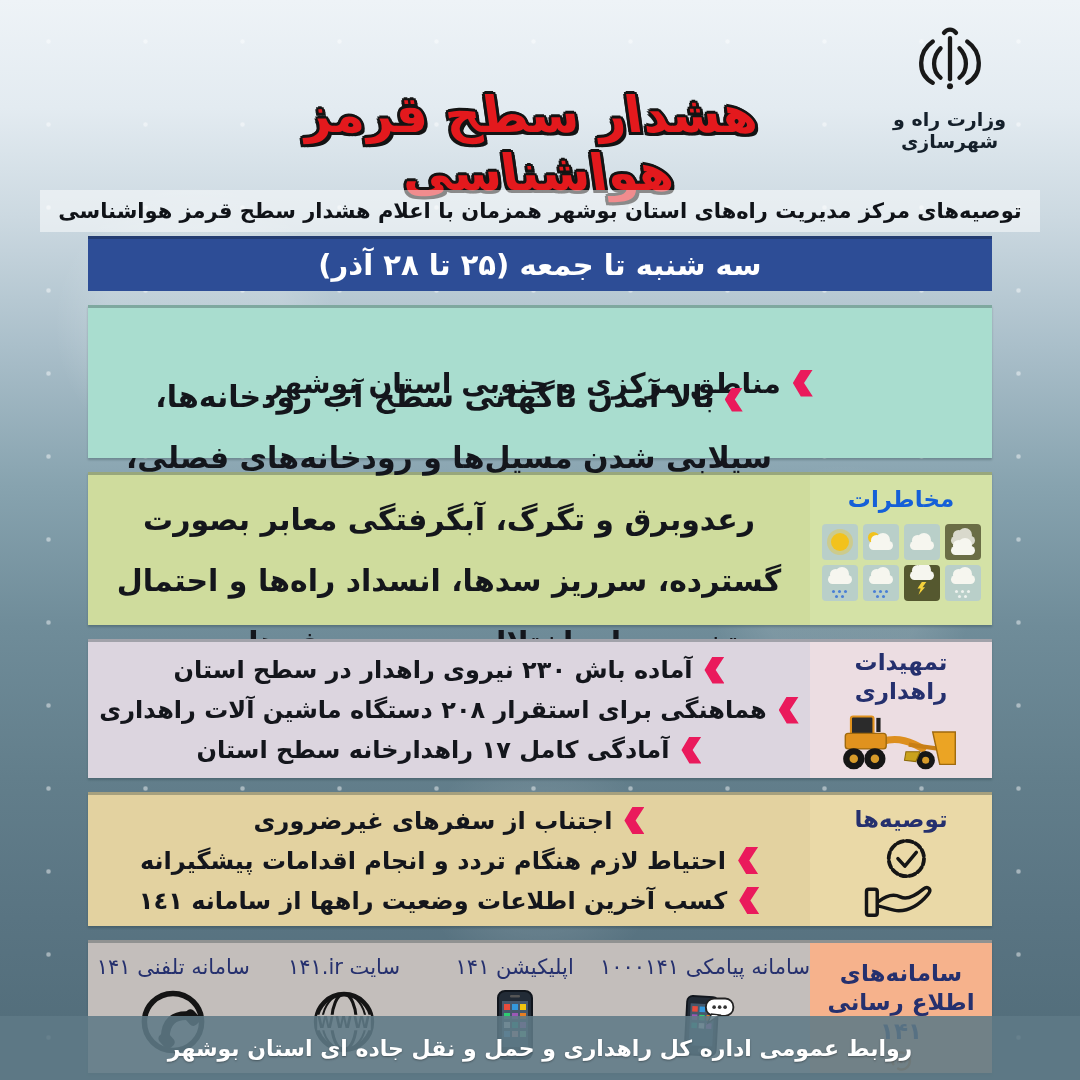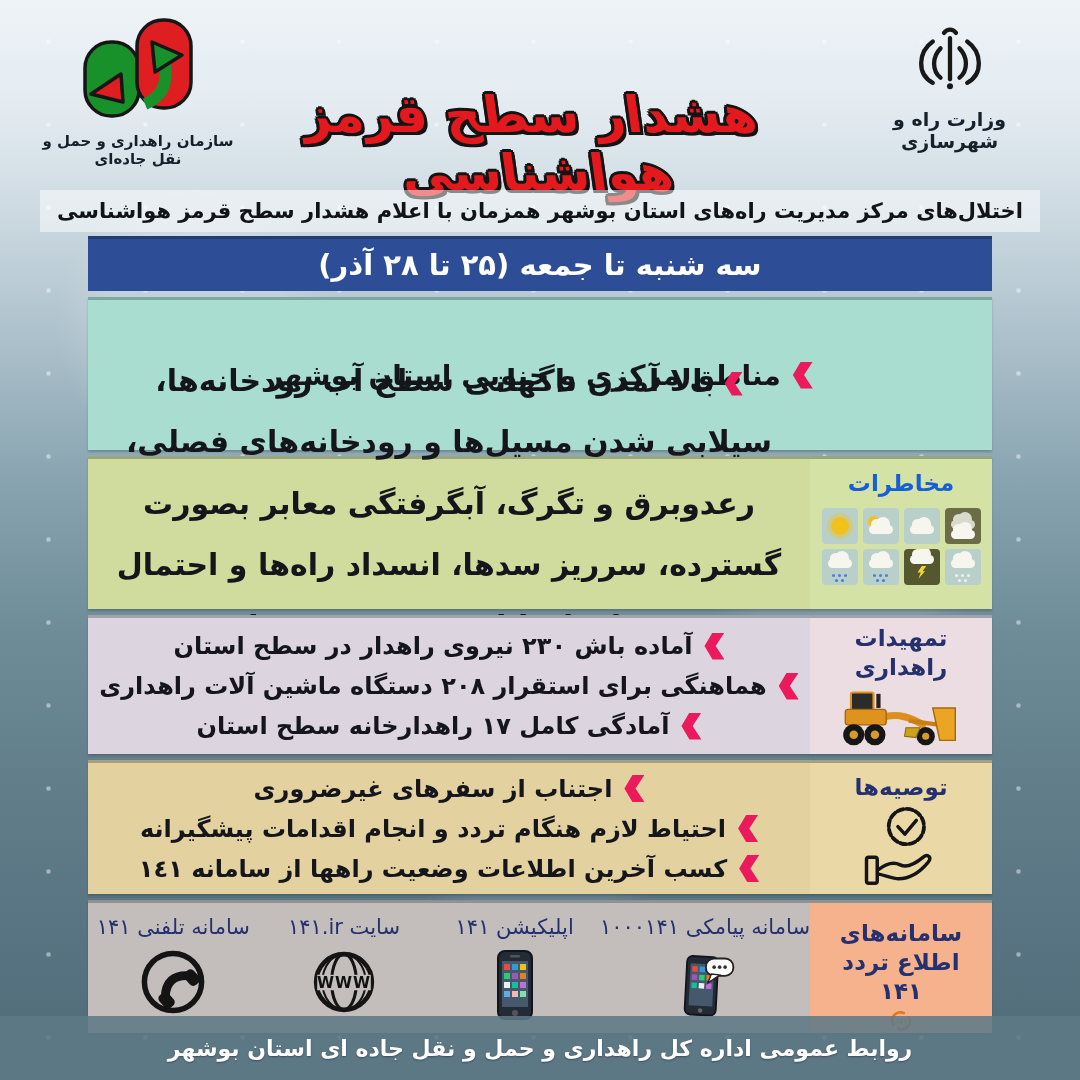--- a/index.html
+++ b/index.html
@@ -35,21 +35,21 @@
   .ministry .logo-caption{font-size:19px;}
 
   .subtitle-strip{
     position:absolute;top:190px;left:40px;right:40px;height:42px;
     background:rgba(255,255,255,.5);
     display:flex;align-items:center;justify-content:center;
     font-size:21px;font-weight:bold;color:#101318;
   }
 
   
-  .main-col{position:absolute;top:236px;right:88px;width:904px;display:flex;flex-direction:column;gap:6px;}
+  .main-col{position:absolute;top:236px;right:88px;width:904px;display:flex;flex-direction:column;gap:14px;}
   .date-bar{
     height:52px;background:#2d4d96;color:#fff;display:flex;align-items:center;justify-content:center;
     font-size:29px;font-weight:bold;border-top:3px solid rgba(20,35,60,.4);
   }
   .sec{display:flex;border-top:3px solid rgba(25,45,50,.30);box-shadow:0 2px 2px rgba(20,40,45,.25);}
   .sec .content{flex:1;display:flex;flex-direction:column;justify-content:center;align-items:center;}
   .sec aside{width:182px;flex:0 0 182px;display:flex;flex-direction:column;align-items:center;justify-content:flex-start;padding-top:10px;}
   .sec-label{font-weight:bold;font-size:23px;text-align:center;line-height:1.25;}
   .lbl-blue{color:#1560d8;}
   .lbl-navy{color:#25306e;}
@@ -102,51 +102,39 @@
     position:absolute;left:0;right:0;bottom:0;height:64px;background:rgba(95,122,134,.88);
     display:flex;align-items:center;justify-content:center;
     font-size:22px;font-weight:bold;color:#fff;text-shadow:0 1px 2px rgba(0,0,0,.35);
   }
 </style>
 </head>
 <body>
 
 <div class="stage">
 
-  <div class="org-logo">
-    <svg width="126" height="118" viewBox="0 0 126 118">
-      <g stroke="#161616" stroke-width="3.5" stroke-linejoin="round">
-        <rect x="10" y="30" width="54" height="74" rx="26" fill="#18912b"></rect>
-        <rect x="62" y="8" width="54" height="88" rx="26" fill="#df1e22"></rect>
-        <path d="M70,92 Q95,82 90,50" fill="none" stroke="#18912b" stroke-width="12"></path>
-        <polygon points="77,30 107,43 80,60" fill="#18912b"></polygon>
-        <polygon points="46,62 16,82 48,90" fill="#df1e22"></polygon>
-      </g>
-    </svg>
-    <span class="logo-caption">سازمان راهداری و حمل و نقل جاده‌ای</span>
-  </div>
 
   <h1 class="title">هشدار سطح قرمز هواشناسی</h1>
 
   <div class="ministry">
     <svg width="86" height="86" viewBox="0 0 100 86">
       <g stroke="#181818" fill="none" stroke-width="5" stroke-linecap="round">
         <path d="M30,18 C13,30 11,56 30,66"></path>
         <path d="M70,18 C87,30 89,56 70,66"></path>
         <path d="M39,26 C29,36 29,52 39,60"></path>
         <path d="M61,26 C71,36 71,52 61,60"></path>
         <path d="M50,14 V62"></path>
         <path d="M43,8 C47,3 53,3 57,8"></path>
       </g>
       <circle cx="50" cy="70" r="3.5" fill="#181818"></circle>
     </svg>
     <span class="logo-caption">وزارت راه و شهرسازی</span>
   </div>
 
-  <div class="subtitle-strip">اختلال‌های مرکز مدیریت راه‌های استان بوشهر همزمان با اعلام هشدار سطح قرمز هواشناسی</div>
+  <div class="subtitle-strip">توصیه‌های مرکز مدیریت راه‌های استان بوشهر همزمان با اعلام هشدار سطح قرمز هواشناسی</div>
 
   <div class="main-col">
 
     <div class="date-bar">سه شنبه تا جمعه (۲۵ تا ۲۸ آذر)</div>
 
     <section class="sec s1">
       <div class="content">
         <div class="row">
           <span class="chev"></span>
           <span class="txt">مناطق مرکزی و جنوبی استان بوشهر</span>
@@ -256,21 +244,21 @@
         <div class="row">
           <span class="chev"></span>
           <span class="txt">کسب آخرین اطلاعات وضعیت راهها از سامانه ١٤١</span>
         </div>
       </div>
     </section>
 
     <section class="sec s5">
       <aside>
         <div class="sec-label lbl-navy">
-          <span>سامانه‌های اطلاع تردد</span><br>
+          <span>سامانه‌های اطلاع رسانی</span><br>
           <span>۱۴۱</span>
         </div>
         <svg class="logo141" width="76" height="76" viewBox="0 0 84 84">
           <g stroke="#e0761e" stroke-width="9" fill="none" stroke-linecap="round">
             <path d="M15,54 A28,28 0 0 1 52,15"></path>
             <path d="M69,30 A28,28 0 0 1 32,69"></path>
           </g>
           <text x="42" y="51" font-size="24" font-weight="bold" font-style="italic" fill="#d4621a" text-anchor="middle">١٤١</text>
         </svg>
       </aside>

